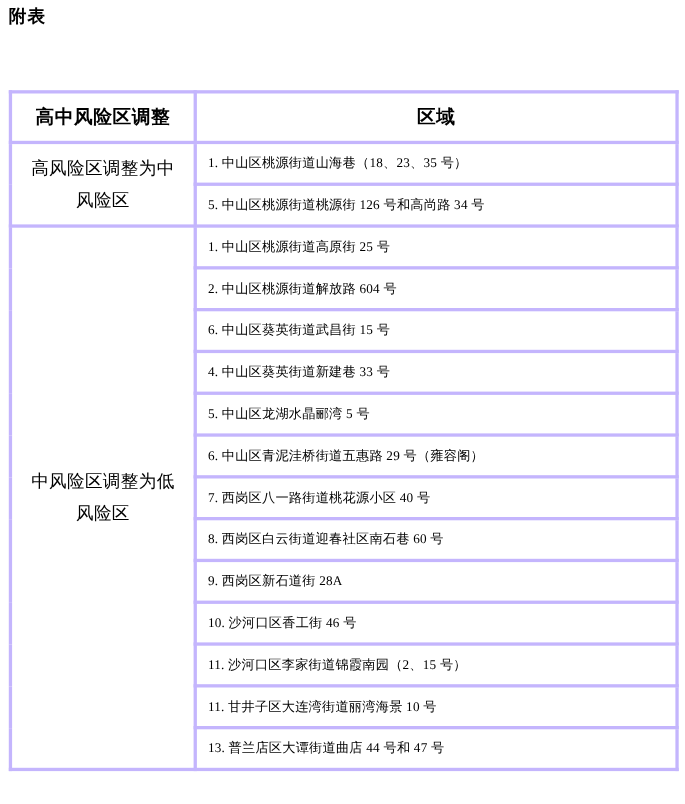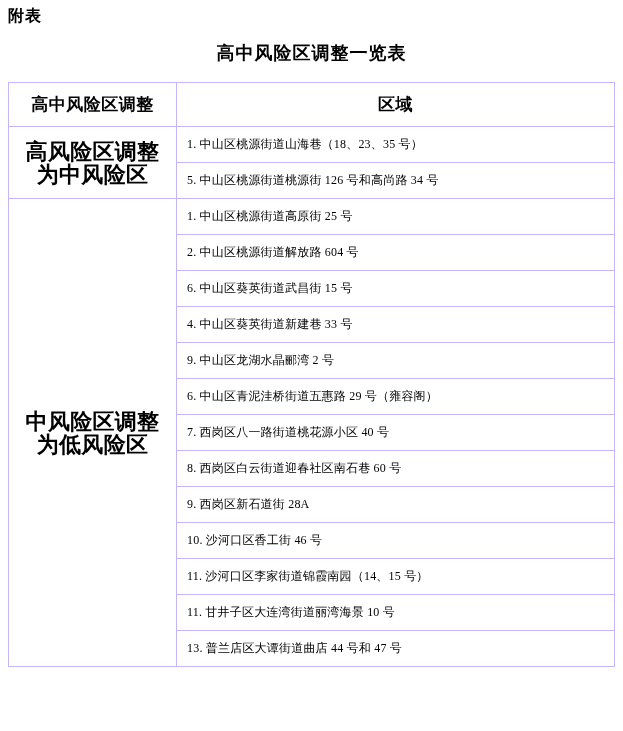--- a/index.html
+++ b/index.html
@@ -42,60 +42,58 @@
   }
   table.risk-table {
     position: absolute;
     left: 8px;
     top: 82px;
     width: 606px;
     border-collapse: collapse;
     table-layout: fixed;
   }
   table.risk-table td {
-    border: 1px solid #c4b5fd;
+    border: 3px solid #c4b5fd;
     padding: 0;
     vertical-align: middle;
   }
   col.c1 { width: 168px; }
   col.c2 { width: 438px; }
 
   .th-cell {
     text-align: center;
     font-size: 17px;
     font-weight: bold;
     line-height: 27px;
     padding: 8px 4px;
     letter-spacing: 0.5px;
   }
   .cat-cell {
     text-align: center;
-    font-size: 22px;
-    line-height: 23px;
+    font-size: 16px;
+    line-height: 29px;
     padding: 6px 10px;
     letter-spacing: 0.3px;
-    font-weight: bold;
   }
   .item-cell {
     text-align: left;
     font-size: 12px;
     line-height: 21px;
     padding: 7px 4px 7px 10px;
     letter-spacing: 0.2px;
     white-space: nowrap;
   }
 </style>
 </head>
 <body>
 
 <div class="page">
 
   <div class="attachment-label">附表</div>
 
-  <div class="doc-title">高中风险区调整一览表</div>
 
   <table class="risk-table">
     <colgroup>
       <col class="c1">
       <col class="c2">
     </colgroup>
     <tbody>
       <tr>
         <td>
           <div class="th-cell">高中风险区调整</div>
@@ -137,21 +135,21 @@
           <div class="item-cell">6. 中山区葵英街道武昌街 15 号</div>
         </td>
       </tr>
       <tr>
         <td>
           <div class="item-cell">4. 中山区葵英街道新建巷 33 号</div>
         </td>
       </tr>
       <tr>
         <td>
-          <div class="item-cell">9. 中山区龙湖水晶郦湾 2 号</div>
+          <div class="item-cell">5. 中山区龙湖水晶郦湾 5 号</div>
         </td>
       </tr>
       <tr>
         <td>
           <div class="item-cell">6. 中山区青泥洼桥街道五惠路 29 号（雍容阁）</div>
         </td>
       </tr>
       <tr>
         <td>
           <div class="item-cell">7. 西岗区八一路街道桃花源小区 40 号</div>
@@ -167,21 +165,21 @@
           <div class="item-cell">9. 西岗区新石道街 28A</div>
         </td>
       </tr>
       <tr>
         <td>
           <div class="item-cell">10. 沙河口区香工街 46 号</div>
         </td>
       </tr>
       <tr>
         <td>
-          <div class="item-cell">11. 沙河口区李家街道锦霞南园（14、15 号）</div>
+          <div class="item-cell">11. 沙河口区李家街道锦霞南园（2、15 号）</div>
         </td>
       </tr>
       <tr>
         <td>
           <div class="item-cell">11. 甘井子区大连湾街道丽湾海景 10 号</div>
         </td>
       </tr>
       <tr>
         <td>
           <div class="item-cell">13. 普兰店区大谭街道曲店 44 号和 47 号</div>

